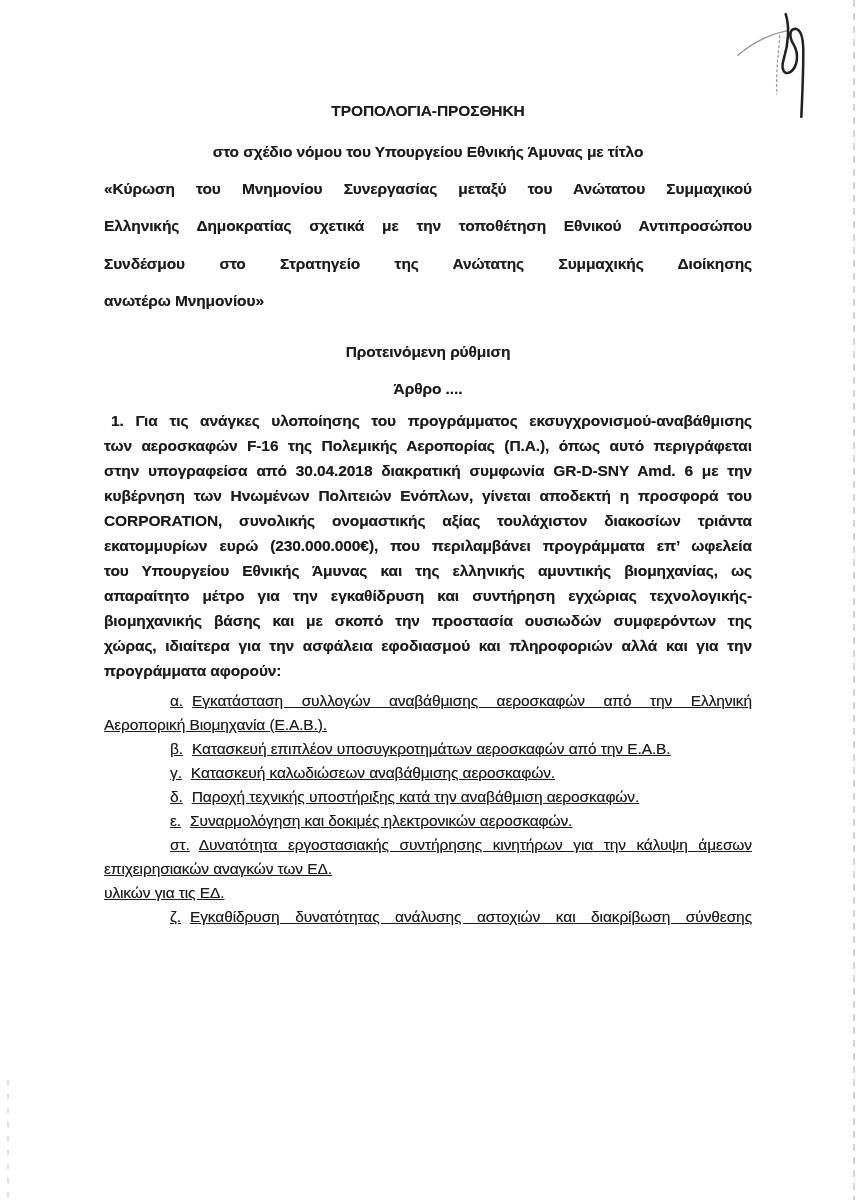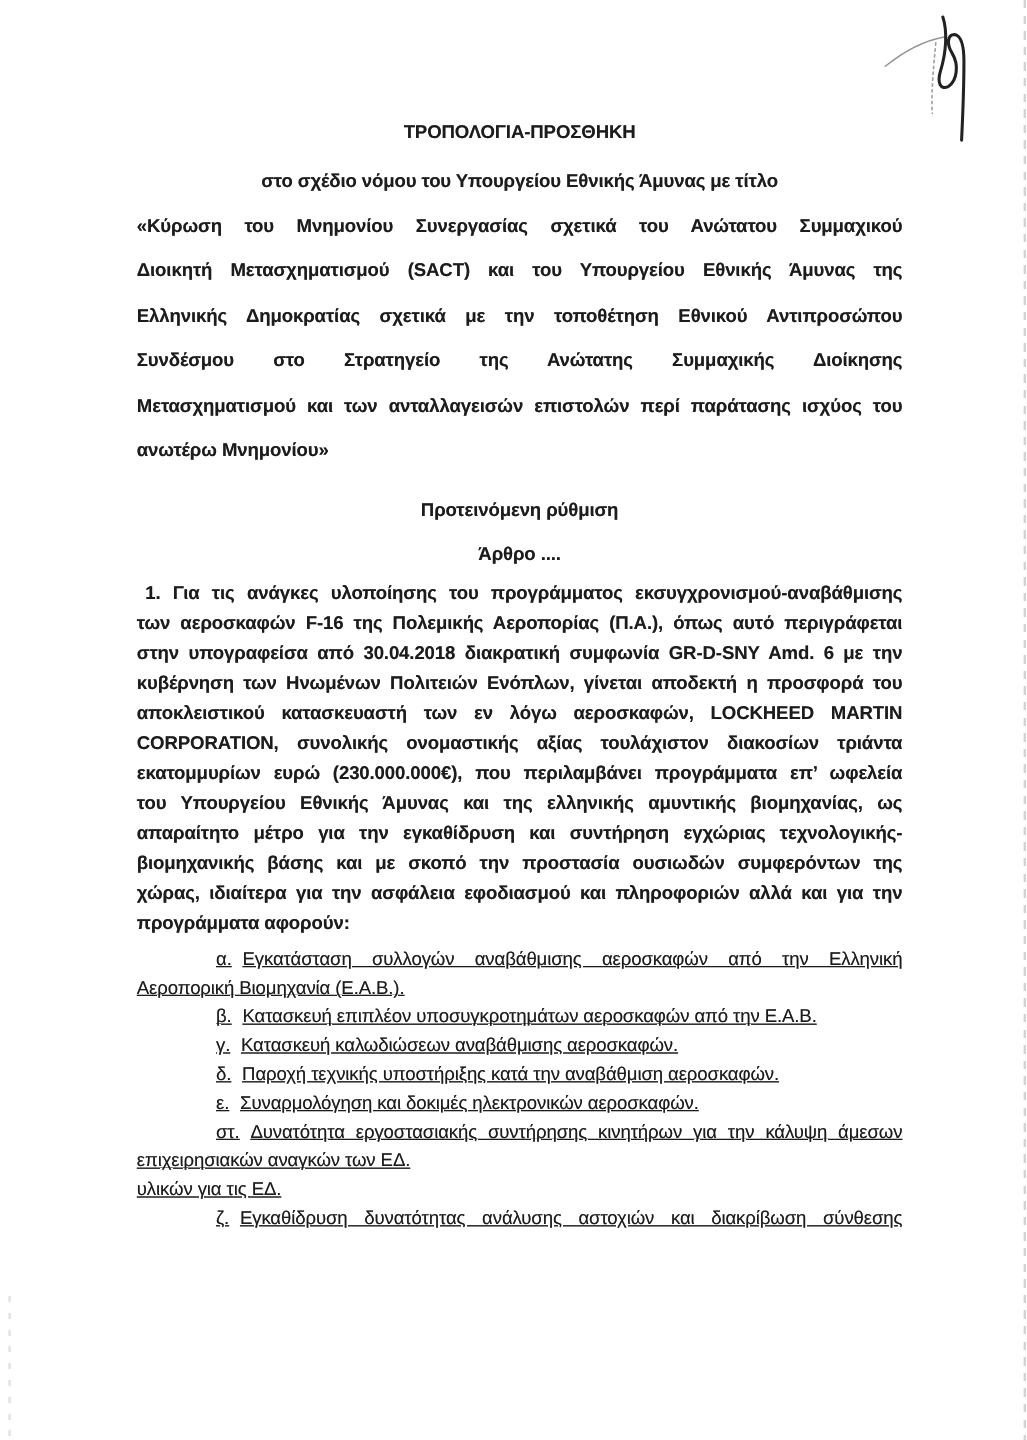--- a/index.html
+++ b/index.html
@@ -6,21 +6,21 @@
   .page{
     position:relative;
     width:856px;height:1200px;
     background:#ffffff;
     overflow:hidden;
     font-family:"Liberation Sans","DejaVu Sans",sans-serif;
     color:#1c1c1c;
     letter-spacing:-0.1px;
     text-shadow:0 0 .4px rgba(20,20,20,.55);
   }
-  .content{padding:0 104px;margin-left:10px;}
+  .content{padding:0 104px;}
   .center-head{
     text-align:center;
     font-weight:bold;
     font-size:15.5px;
     line-height:24px;
     margin:0;
   }
   .h1{margin-top:99px;}
   .h2{margin-top:18px;}
   .h3{margin-top:17px;}
@@ -63,37 +63,34 @@
 
   <div class="edge-right"></div>
   <div class="edge-left"></div>
 
   <div class="content">
 
     <p class="center-head h1">ΤΡΟΠΟΛΟΓΙΑ-ΠΡΟΣΘΗΚΗ</p>
     <p class="center-head h3">στο σχέδιο νόμου του Υπουργείου Εθνικής Άμυνας με τίτλο</p>
 
     <div class="quote">
-        <div class="jline stretch first-line">«Κύρωση του Μνημονίου Συνεργασίας σχετικά του Ανώτατου Συμμαχικού</div>
-        <div class="jline stretch">Διοικητή Μετασχηματισμού (SACT) και του Υπουργείου Εθνικής Άμυνας της</div>
+        <div class="jline stretch first-line">«Κύρωση του Μνημονίου Συνεργασίας μεταξύ του Ανώτατου Συμμαχικού</div>
         <div class="jline stretch">Ελληνικής Δημοκρατίας σχετικά με την τοποθέτηση Εθνικού Αντιπροσώπου</div>
         <div class="jline stretch">Συνδέσμου στο Στρατηγείο της Ανώτατης Συμμαχικής Διοίκησης</div>
-        <div class="jline stretch">Μετασχηματισμού και των ανταλλαγεισών επιστολών περί παράτασης ισχύος του</div>
         <div class="jline">ανωτέρω Μνημονίου»</div>
       </div>
 
     <p class="center-head sec-head">Προτεινόμενη ρύθμιση</p>
     <p class="center-head art-head">Άρθρο ....</p>
 
     <div class="body-par">
         <div class="jline stretch first-line">1. Για τις ανάγκες υλοποίησης του προγράμματος εκσυγχρονισμού-αναβάθμισης</div>
         <div class="jline stretch">των αεροσκαφών F-16 της Πολεμικής Αεροπορίας (Π.Α.), όπως αυτό περιγράφεται</div>
         <div class="jline stretch">στην υπογραφείσα από 30.04.2018 διακρατική συμφωνία GR-D-SNY Amd. 6 με την</div>
         <div class="jline stretch">κυβέρνηση των Ηνωμένων Πολιτειών Ενόπλων, γίνεται αποδεκτή η προσφορά του</div>
-        <div class="jline stretch">αποκλειστικού κατασκευαστή των εν λόγω αεροσκαφών, LOCKHEED MARTIN</div>
         <div class="jline stretch">CORPORATION, συνολικής ονομαστικής αξίας τουλάχιστον διακοσίων τριάντα</div>
         <div class="jline stretch">εκατομμυρίων ευρώ (230.000.000€), που περιλαμβάνει προγράμματα επ’ ωφελεία</div>
         <div class="jline stretch">του Υπουργείου Εθνικής Άμυνας και της ελληνικής αμυντικής βιομηχανίας, ως</div>
         <div class="jline stretch">απαραίτητο μέτρο για την εγκαθίδρυση και συντήρηση εγχώριας τεχνολογικής-</div>
         <div class="jline stretch">βιομηχανικής βάσης και με σκοπό την προστασία ουσιωδών συμφερόντων της</div>
         <div class="jline stretch">χώρας, ιδιαίτερα για την ασφάλεια εφοδιασμού και πληροφοριών αλλά και για την</div>
         <div class="jline">προγράμματα αφορούν:</div>
       </div>
 
     <div class="list">

